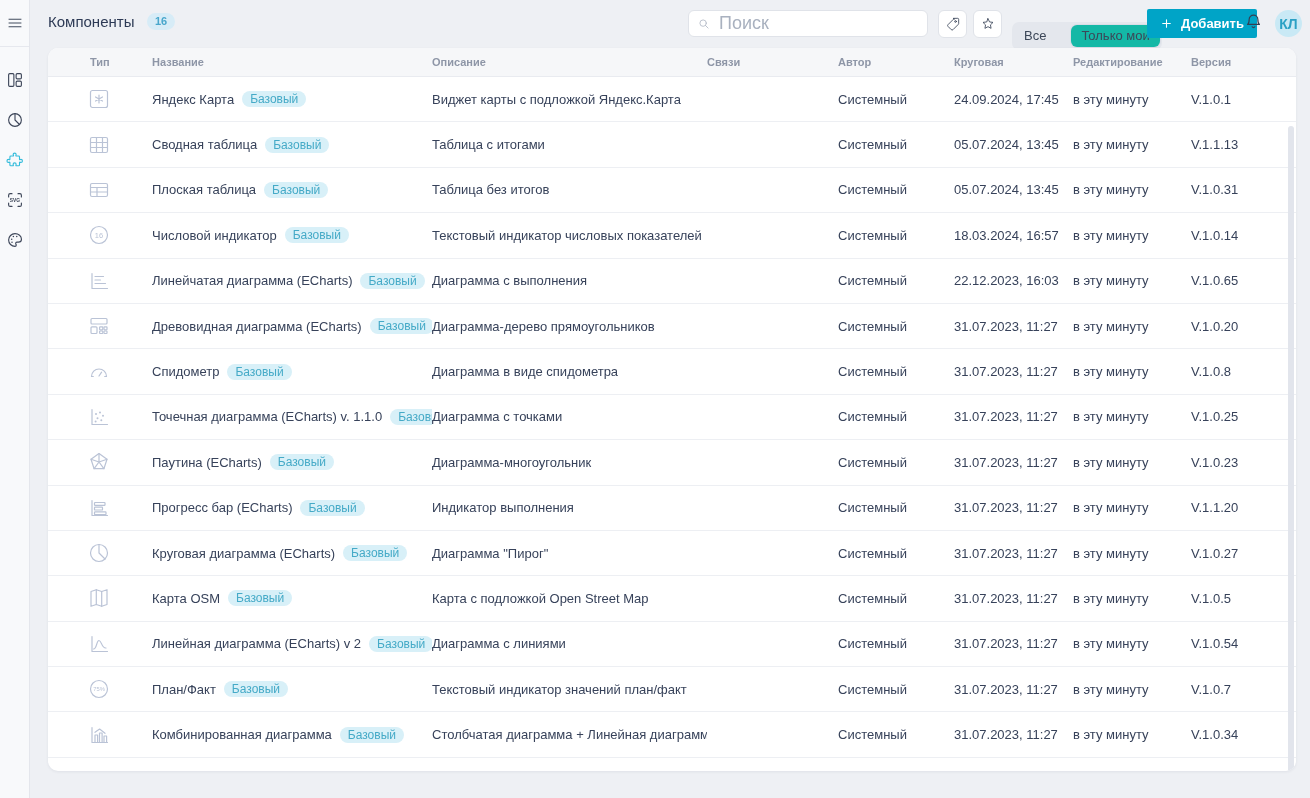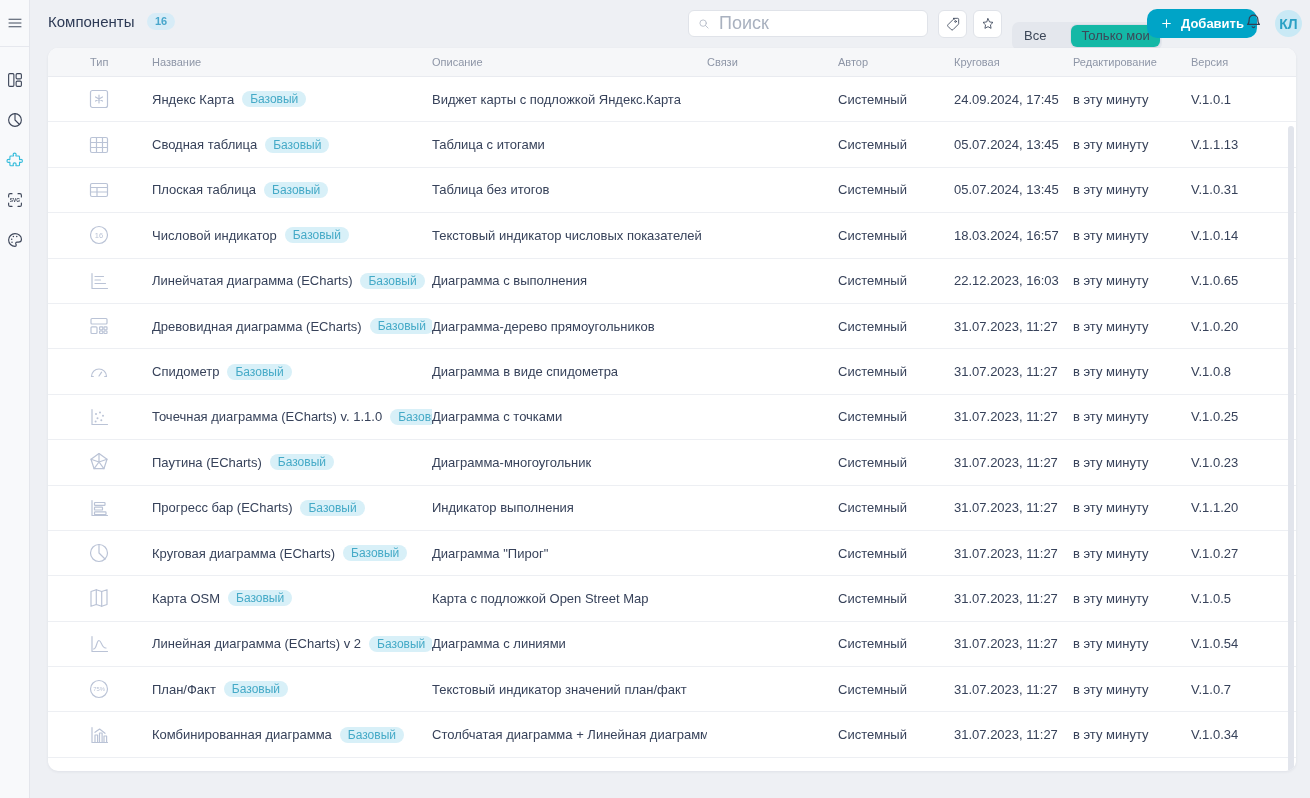--- a/index.html
+++ b/index.html
@@ -32,36 +32,36 @@
   .icon-btn{position:absolute;top:10px;width:29px;height:28px;background:#fff;border:1px solid #e0e3e9;
     border-radius:6px;box-sizing:border-box;display:flex;align-items:center;justify-content:center;cursor:pointer;}
   .icon-btn .icon{width:16px;height:16px;color:#3b4559;}
   .btn-tag{left:938px;}
   .btn-star{left:973px;}
   .segmented{position:absolute;left:1012px;top:22px;height:28px;background:#e4e7ed;border-radius:7px;
     display:flex;align-items:center;padding:2px;box-sizing:border-box;font-size:13px;color:#3c4758;gap:15px;}
   .seg{padding:3px 10px;border-radius:6px;cursor:pointer;line-height:16px;white-space:nowrap;}
   .seg.selected{background:#14b8a6;box-shadow:0 0 0 1px rgba(210,215,225,.6);}
   .btn-add{position:absolute;left:1147px;top:9px;height:29px;background:#00a4c7;color:#fff;border:none;
-    border-radius:10px;display:flex;align-items:center;gap:8px;padding:0 13px;font-size:13px;font-weight:700;
+    border-radius:2px;display:flex;align-items:center;gap:8px;padding:0 13px;font-size:13px;font-weight:700;
     cursor:pointer;font-family:"Liberation Sans", sans-serif;}
   .btn-add .icon{width:13px;height:13px;color:#fff;}
   .btn-add .icon svg{stroke-width:2;}
   .bell{position:absolute;left:1244px;top:12px;width:19px;height:19px;color:#343f53;cursor:pointer;}
   .bell svg{stroke-width:1.5;}
   .avatar{position:absolute;left:1275px;top:10px;width:27px;height:27px;border-radius:50%;
     background:#c9e9f5;color:#2aa0c4;font-size:14px;font-weight:700;display:flex;align-items:center;
     justify-content:center;cursor:pointer;}
   
   .card{position:absolute;left:48px;top:48px;width:1248px;height:723px;background:#fff;border-radius:10px;
     overflow:hidden;box-shadow:0 1px 3px rgba(35,45,65,.07);}
   .grid-cols{display:grid;grid-template-columns:104px 280px 275px 131px 116px 119px 118px 105px;}
   .thead{height:28px;align-items:center;background:#f6f7f9;border-bottom:1px solid #e9ebf0;
     color:#8e96a7;font-size:11px;}
-  .hcell{white-space:nowrap;overflow:hidden;}
+  .hcell{white-space:nowrap;overflow:hidden;font-weight:bold;}
   .hcell.c0{padding-left:42px;box-sizing:border-box;}
   .tbody{height:695px;overflow:hidden;}
   .trow{height:44.4px;align-items:center;border-bottom:1px solid #edeff3;font-size:13px;color:#37425a;cursor:pointer;}
   .cell{white-space:nowrap;overflow:hidden;}
   .cell.type{padding-left:39px;box-sizing:border-box;}
   .ticon{width:24px;height:24px;color:#bac3d6;display:block;}
   .ticon svg{stroke-width:1.2;width:24px;height:24px;}
   .cell.name{display:flex;align-items:center;gap:8px;padding-right:10px;box-sizing:border-box;}
   .badge{background:#d8f0f8;color:#45aac7;font-size:12px;padding:3px 8px;border-radius:10px;
     line-height:10px;flex:0 0 auto;}

